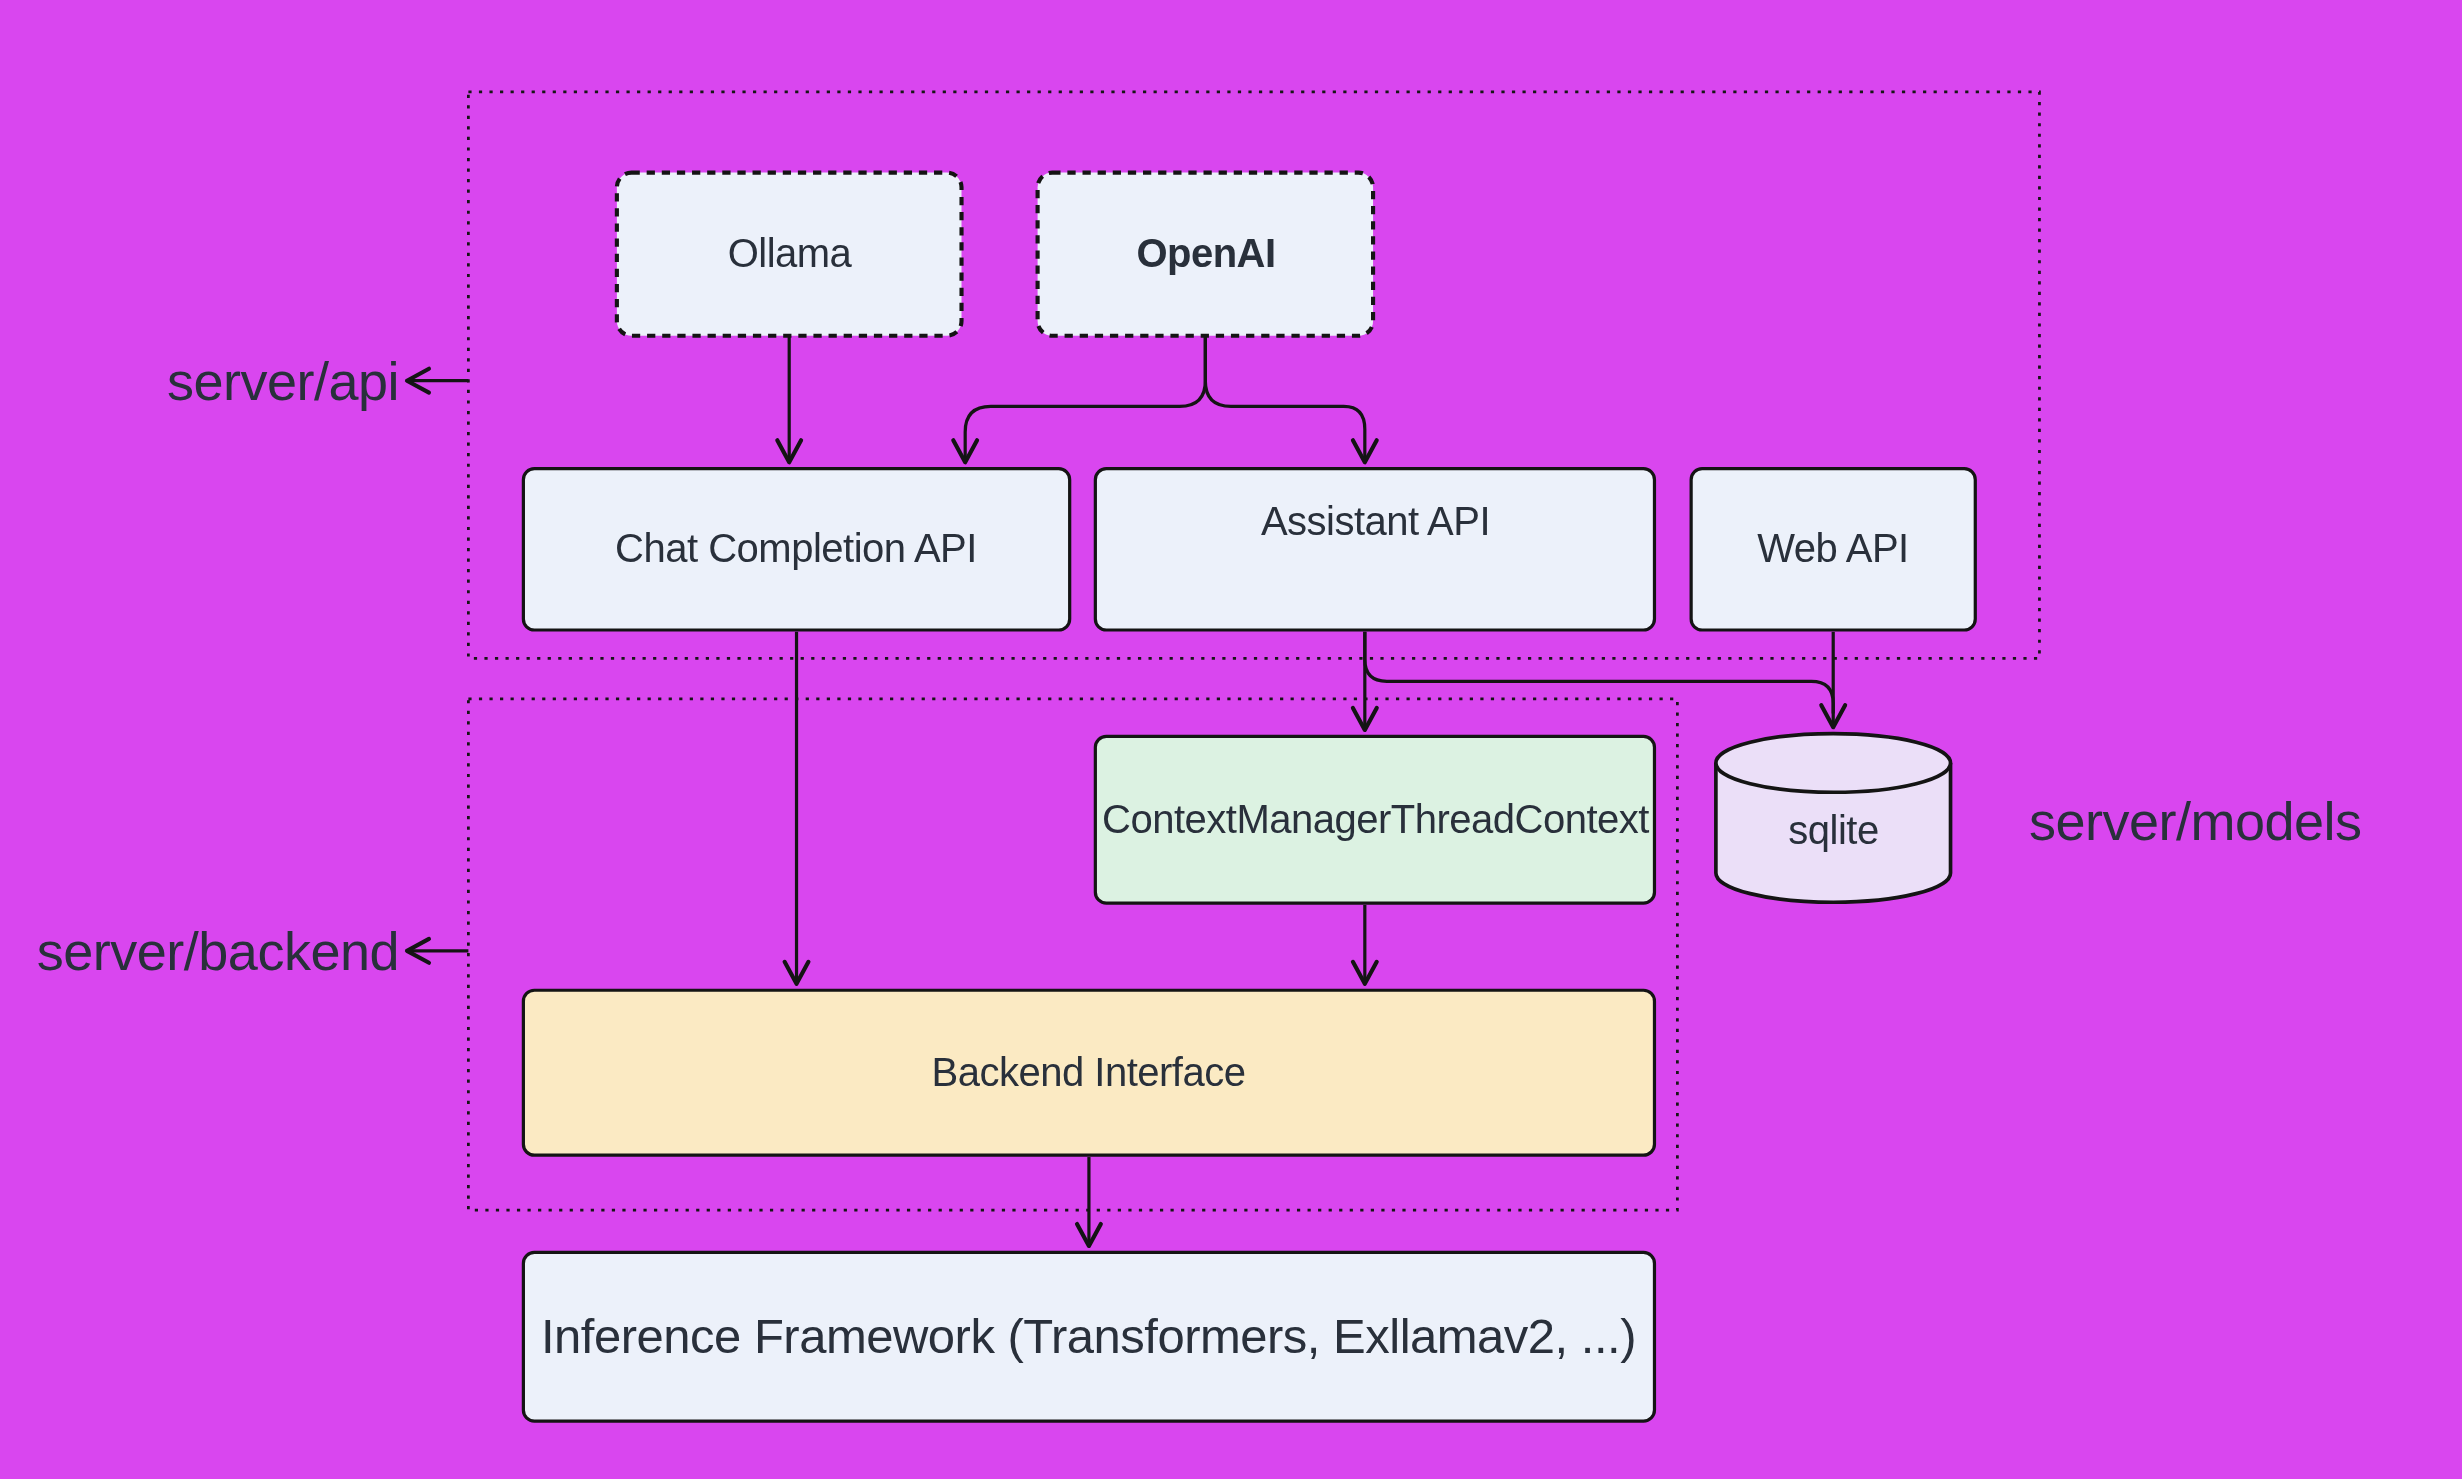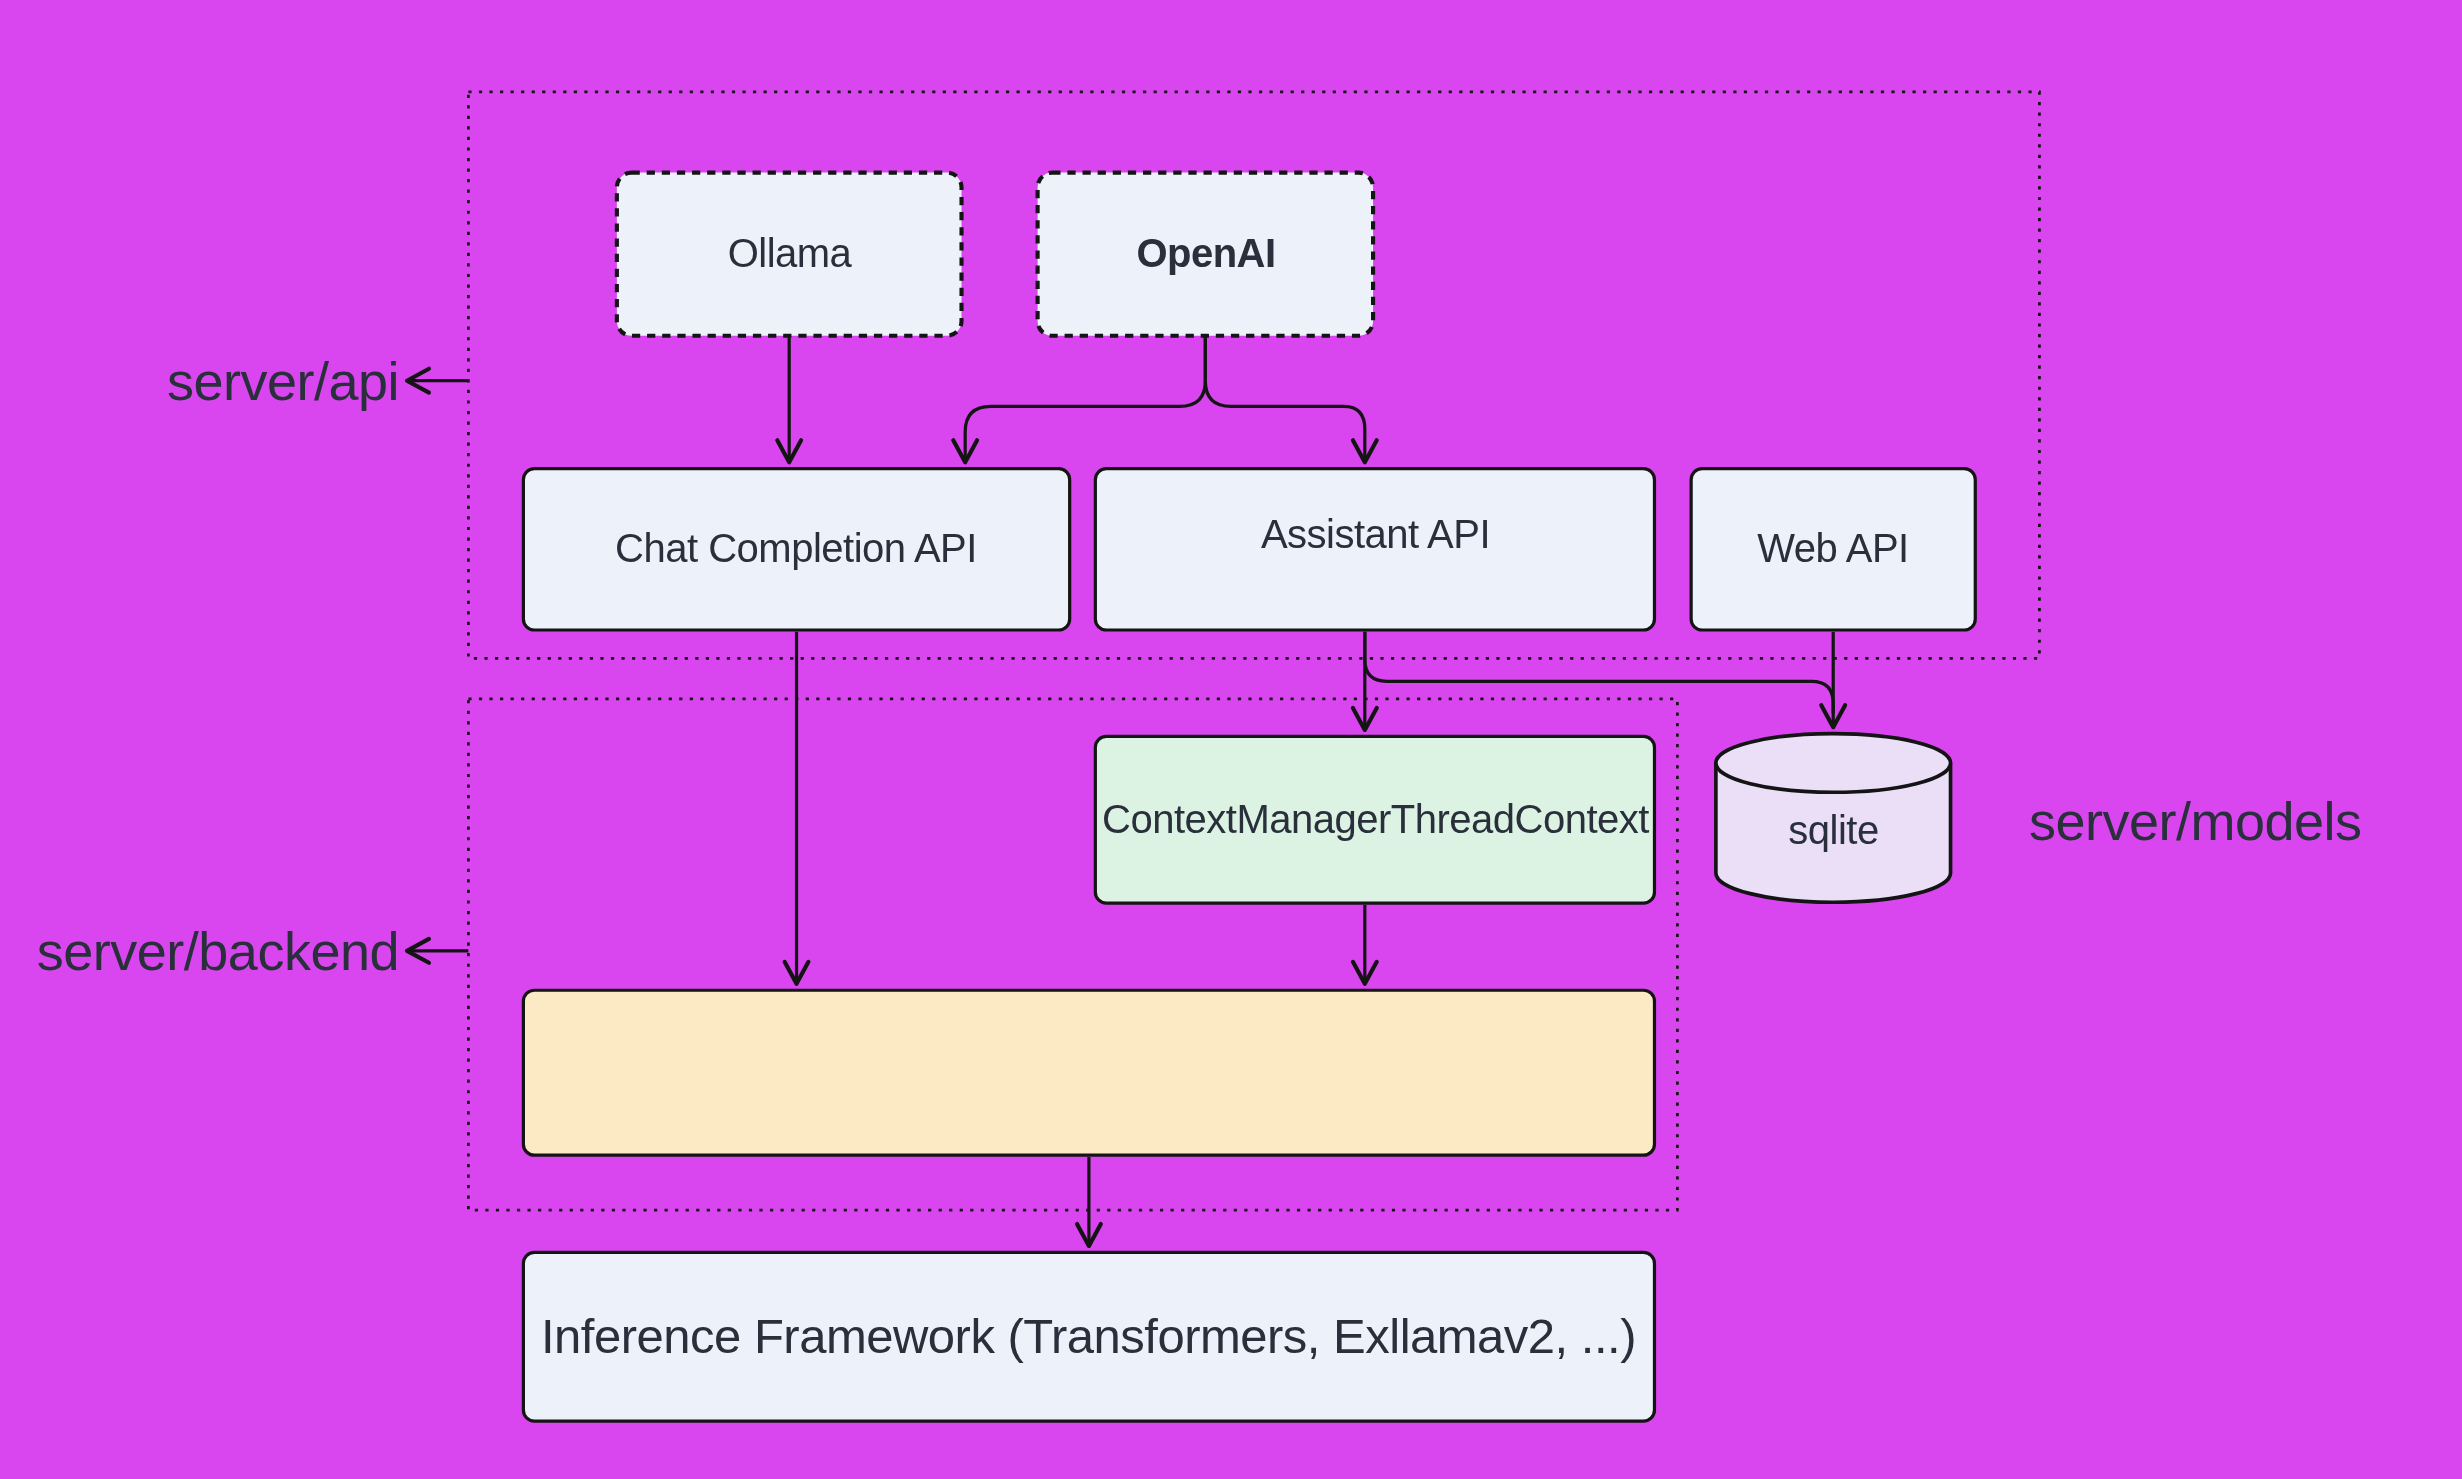--- a/index.html
+++ b/index.html
@@ -79,27 +79,28 @@
     <rect x="571" y="1080" width="1234" height="180" rx="12" fill="#FBEAC3" stroke="#141414" stroke-width="3.5"></rect>
     <rect x="571" y="1366" width="1234" height="184" rx="12" fill="#ECF1FA" stroke="#141414" stroke-width="3.5"></rect>
 
     <path d="M 1872 832 L 1872 952 A 128 32 0 0 0 2128 952 L 2128 832" fill="#EBDFF8" stroke="#141414" stroke-width="4"></path>
     <ellipse cx="2000" cy="832" rx="128" ry="32" fill="#EBDFF8" stroke="#141414" stroke-width="4"></ellipse>
   </svg>
 
   <div class="nl" style="left:617px; top:172px; width:345px; height:163px;">Ollama</div>
   <div class="nl" style="left:1038px; top:172px; width:336px; height:163px;font-weight:bold;">OpenAI</div>
   <div class="nl" style="left:523px; top:468px; width:546px; height:161px;">Chat Completion API</div>
-  <div class="nl" style="left:1096px; top:469px; width:559px; height:131px;text-align:right;">Assistant API</div>
+  <div class="nl" style="left:1096px; top:456px; width:559px; height:131px;text-align:right;">Assistant API</div>
   <div class="nl" style="left:1691px; top:468px; width:284px; height:161px;">Web API</div>
   <div class="nl col" style="left:1096px; top:736px; width:559px; height:167px;">
     <span>ContextManager</span>
     <span>ThreadContext</span>
   </div>
   <div class="nl" style="left:1716px; top:772px; width:235px; height:117px;">sqlite</div>
+  <div class="nl" style="left:523px; top:990px; width:1131px; height:165px;">Backend Interface</div>
   <div class="nl small" style="left:523px; top:1252px; width:1131px; height:169px;">Inference Framework (Transformers, Exllamav2, ...)</div>
 
   <div class="sl right" style="left:87px; top:357px; width:312px; height:48px;">server/api</div>
   <div class="sl right" style="left:87px; top:927px; width:312px; height:48px;">server/backend</div>
   <div class="sl left" style="left:2029px; top:797px; width:394px; height:48px;">server/models</div>
 
 </div>
 
 
 </body></html>

